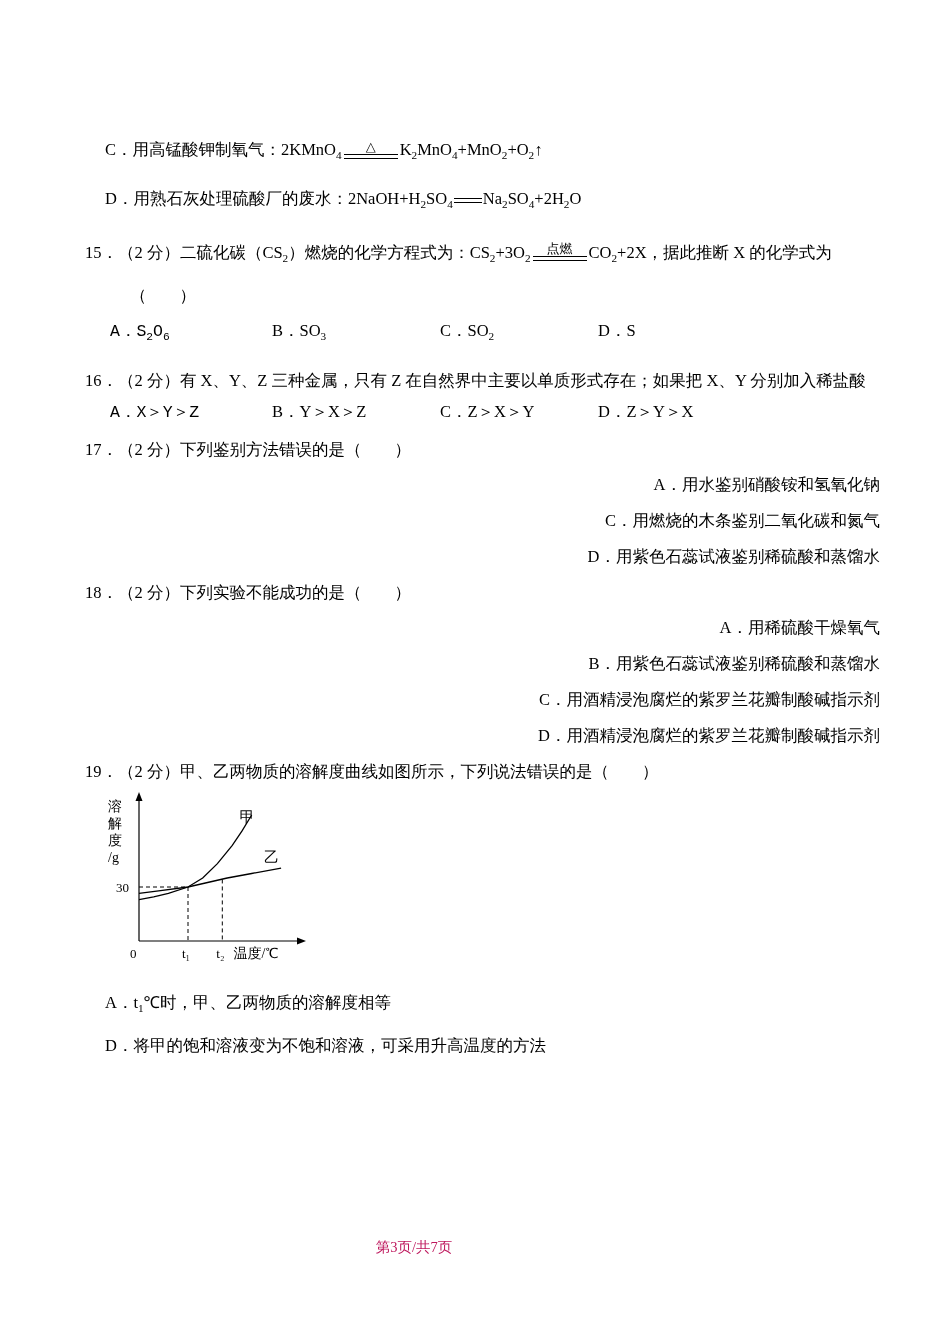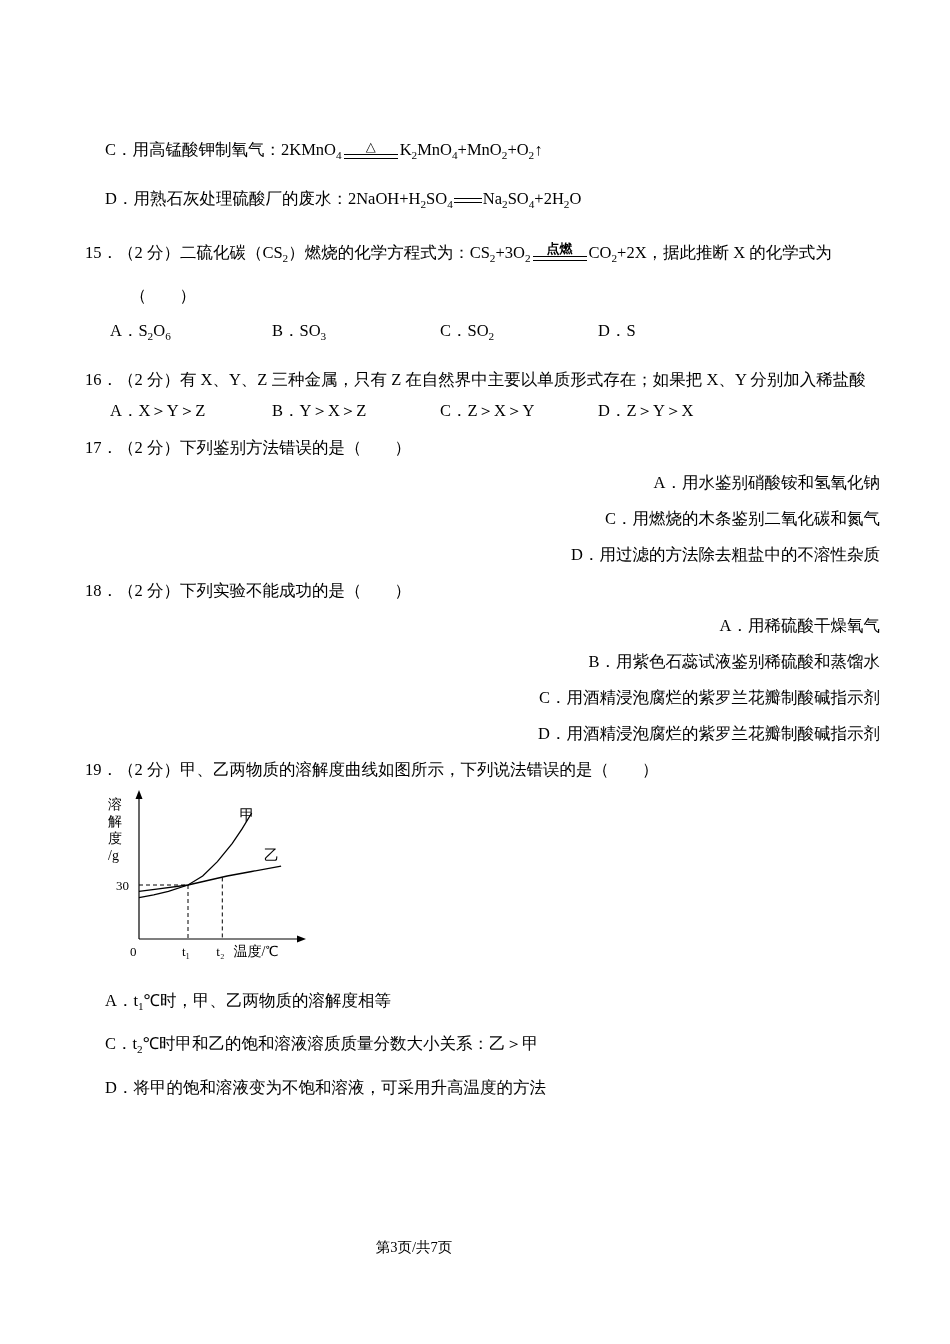--- a/index.html
+++ b/index.html
@@ -26,69 +26,69 @@
   
   .mb-s { margin-bottom:12px; }
   .mb-m { margin-bottom:14px; }
   .mb-l { margin-bottom:20px; }
   .mb-xl { margin-bottom:24px; }
   .mb-opt { margin-bottom:13px;text-align:right; }
 
   
   .optrow { padding-left:25px; }
   .optrow .col { display:inline-block; }
-  .optrow .c1 { width:162px; }
+  .optrow .c1 { width:162px;font-family:Liberation Mono, monospace; }
   .optrow .c2 { width:168px; }
   .optrow .c3 { width:158px; }
 
   
   .chart-wrap { margin:2px 0 10px 16px; width:230px; height:192px; }
   svg text { font-family:"Liberation Serif", serif; fill:#000; }
 
   .footer {
     position:absolute; left:0; top:1238px; width:828px;
-    text-align:center; font-size:14.5px; color:#000000;
+    text-align:center; font-size:14.5px; color:#be185d;
   }
 </style>
 </head>
 <body>
 
 <div class="page">
 
   <div class="row indent1 mb-l">
     <span>C．用高锰酸钾制氧气：2KMnO<sub>4</sub></span><span class="rxn">
         <span class="cond">△</span>
         <span class="dline"></span>
       </span><span>K<sub>2</sub>MnO<sub>4</sub>+MnO<sub>2</sub>+O<sub>2</sub>↑</span>
   </div>
 
   <div class="row indent1 mb-xl">
     <span>D．用熟石灰处理硫酸厂的废水：2NaOH+H<sub>2</sub>SO<sub>4</sub></span><span class="eqline"></span><span>Na<sub>2</sub>SO<sub>4</sub>+2H<sub>2</sub>O</span>
   </div>
 
   <div class="row mb-m">
     <span>15．（2 分）二硫化碳（CS<sub>2</sub>）燃烧的化学方程式为：CS<sub>2</sub>+3O<sub>2</sub></span><span class="rxn">
-        <span class="cond" style="font-weight:bold">点燃</span>
+        <span class="cond" style="font-weight:normal">点燃</span>
         <span class="dline"></span>
       </span><span>CO<sub>2</sub>+2X，据此推断 X 的化学式为</span>
   </div>
   <div class="row indent2 mb-s">（　　）</div>
   <div class="row optrow mb-l">
     <span class="col c1">A．S<sub>2</sub>O<sub>6</sub></span><span class="col c2">B．SO<sub>3</sub></span><span class="col c3">C．SO<sub>2</sub></span><span class="col">D．S</span>
   </div>
 
   <div class="row" style="margin-bottom:8px">16．（2 分）有 X、Y、Z 三种金属，只有 Z 在自然界中主要以单质形式存在；如果把 X、Y 分别加入稀盐酸</div>
   <div class="row optrow mb-m">
     <span class="col c1">A．X＞Y＞Z</span><span class="col c2">B．Y＞X＞Z</span><span class="col c3">C．Z＞X＞Y</span><span class="col">D．Z＞Y＞X</span>
   </div>
 
   <div class="row mb-s">17．（2 分）下列鉴别方法错误的是（　　）</div>
   <div class="row indent1 mb-opt">A．用水鉴别硝酸铵和氢氧化钠</div>
   <div class="row indent1 mb-opt">C．用燃烧的木条鉴别二氧化碳和氮气</div>
-  <div class="row indent1 mb-opt">D．用过滤的方法除去粗盐中的不溶性杂质</div>
+  <div class="row indent1 mb-opt">D．用紫色石蕊试液鉴别稀硫酸和蒸馏水</div>
 
   <div class="row mb-s">18．（2 分）下列实验不能成功的是（　　）</div>
   <div class="row indent1 mb-opt">A．用稀硫酸干燥氧气</div>
   <div class="row indent1 mb-opt">B．用紫色石蕊试液鉴别稀硫酸和蒸馏水</div>
   <div class="row indent1 mb-opt">C．用酒精浸泡腐烂的紫罗兰花瓣制酸碱指示剂</div>
   <div class="row indent1 mb-opt">D．用酒精浸泡腐烂的紫罗兰花瓣制酸碱指示剂</div>
 
   <div class="row" style="margin-bottom:6px">19．（2 分）甲、乙两物质的溶解度曲线如图所示，下列说法错误的是（　　）</div>
 
   <div class="chart-wrap">
@@ -110,17 +110,16 @@
         <text x="15" y="103" font-size="13">30</text>
         <text x="132.57" y="169" font-size="14">温度/℃</text>
         <text x="7" y="22" font-size="14">溶</text>
         <text x="7" y="39" font-size="14">解</text>
         <text x="7" y="56" font-size="14">度</text>
         <text x="7" y="73" font-size="14">/g</text>
       </svg>
   </div>
 
   <div class="row indent1" style="margin-bottom:14px">A．t<sub>1</sub>℃时，甲、乙两物质的溶解度相等</div>
-  <div class="row indent1" style="margin-bottom:14px">C．t<sub>2</sub>℃时甲和乙的饱和溶液溶质质量分数大小关系：乙＞甲</div>
   <div class="row indent1" style="margin-bottom:14px">D．将甲的饱和溶液变为不饱和溶液，可采用升高温度的方法</div>
 
   <div class="footer">第3页/共7页</div>
 </div>
 
 </body></html>

